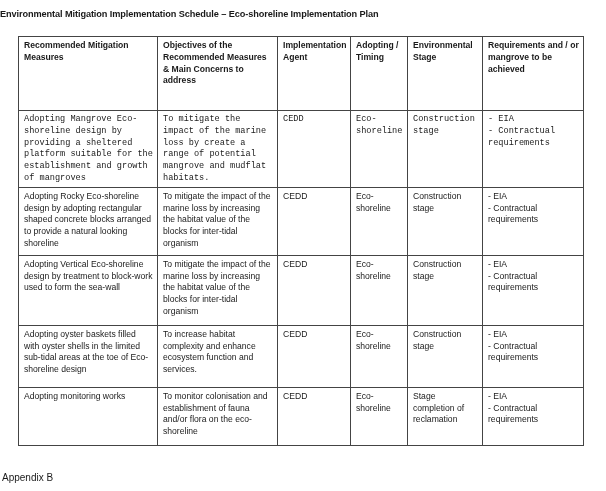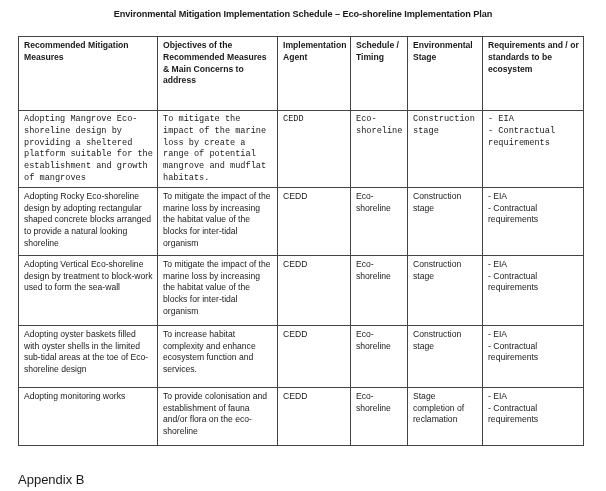--- a/index.html
+++ b/index.html
@@ -3,40 +3,40 @@
 <meta charset="utf-8">
 <style>
   html, body { margin: 0; padding: 0; background: #ffffff; }
   body {
     width: 606px; height: 491px; position: relative; overflow: hidden;
     font-family: "Liberation Sans", "DejaVu Sans", sans-serif;
     color: #1a1a1a;
   }
   .title {
     position: absolute; left: 0; top: 9px; width: 606px;
-    text-align: center; font-size: 9.2px; font-weight: bold; letter-spacing: -0.1px;
+    text-align: left; font-size: 9.2px; font-weight: bold; letter-spacing: -0.1px;
   }
   table.plan {
     position: absolute; left: 18px; top: 36px;
     width: 565px; border-collapse: collapse; table-layout: fixed;
     font-size: 8.6px; line-height: 11.8px;
   }
   table.plan td, table.plan th {
     border: 1px solid #444444; vertical-align: top;
     padding: 3px 4px 2px 5px; text-align: left;
   }
   table.plan th { font-weight: bold; }
   col.c1 { width: 139px; } col.c2 { width: 120px; } col.c3 { width: 73px; }
   col.c4 { width: 57px; } col.c5 { width: 75px; } col.c6 { width: 101px; }
   tr.hdr { height: 74px; padding-left: 39px; }
   tr.r1 { height: 72px; font-family: Liberation Mono, monospace; } tr.r2 { height: 68px; } tr.r3 { height: 70px; margin-left: 32px; }
   tr.r4 { height: 62px; padding-left: 7px; } tr.r5 { height: 58px; padding-left: 44px; }
   .req-line { display: block; }
   .appendix {
-    position: absolute; left: 18px; top: 472px; font-size: 13px;
+    position: absolute; left: 2px; top: 472px; font-size: 10px;
   }
 </style>
 </head>
 <body>
 
 <div class="title">Environmental Mitigation Implementation Schedule – Eco-shoreline Implementation Plan</div>
 
 <table class="plan">
   <colgroup>
     <col class="c1">
@@ -44,23 +44,23 @@
       <col class="c3">
       <col class="c4">
       <col class="c5">
       <col class="c6">
   </colgroup>
   <tbody>
       <tr class="hdr">
     <th>Recommended Mitigation Measures</th>
     <th>Objectives of the Recommended Measures &amp; Main Concerns to address</th>
     <th>Implementation Agent</th>
-    <th>Schedule / Timing</th>
+    <th>Adopting / Timing</th>
     <th>Environmental Stage</th>
-    <th>Requirements and / or standards to be ecosystem</th>
+    <th>Requirements and / or mangrove to be achieved</th>
   </tr>
 
   <tr class="r1">
     <td>Adopting Mangrove Eco-shoreline design by providing a sheltered platform suitable for the establishment and growth of mangroves</td>
     <td>To mitigate the impact of the marine loss by create a range of potential mangrove and mudflat habitats.</td>
     <td>CEDD</td>
     <td>Eco-shoreline</td>
     <td>Construction stage</td>
     <td>
       <span class="req-line">- EIA</span>
@@ -99,21 +99,21 @@
     <td>Eco-shoreline</td>
     <td>Construction stage</td>
     <td>
       <span class="req-line">- EIA</span>
       <span class="req-line">- Contractual requirements</span>
     </td>
   </tr>
 
   <tr class="r5">
     <td>Adopting monitoring works</td>
-    <td>To provide colonisation and establishment of fauna and/or flora on the eco-shoreline</td>
+    <td>To monitor colonisation and establishment of fauna and/or flora on the eco-shoreline</td>
     <td>CEDD</td>
     <td>Eco-shoreline</td>
     <td>Stage completion of reclamation</td>
     <td>
       <span class="req-line">- EIA</span>
       <span class="req-line">- Contractual requirements</span>
     </td>
   </tr>
 </tbody>
   </table>

